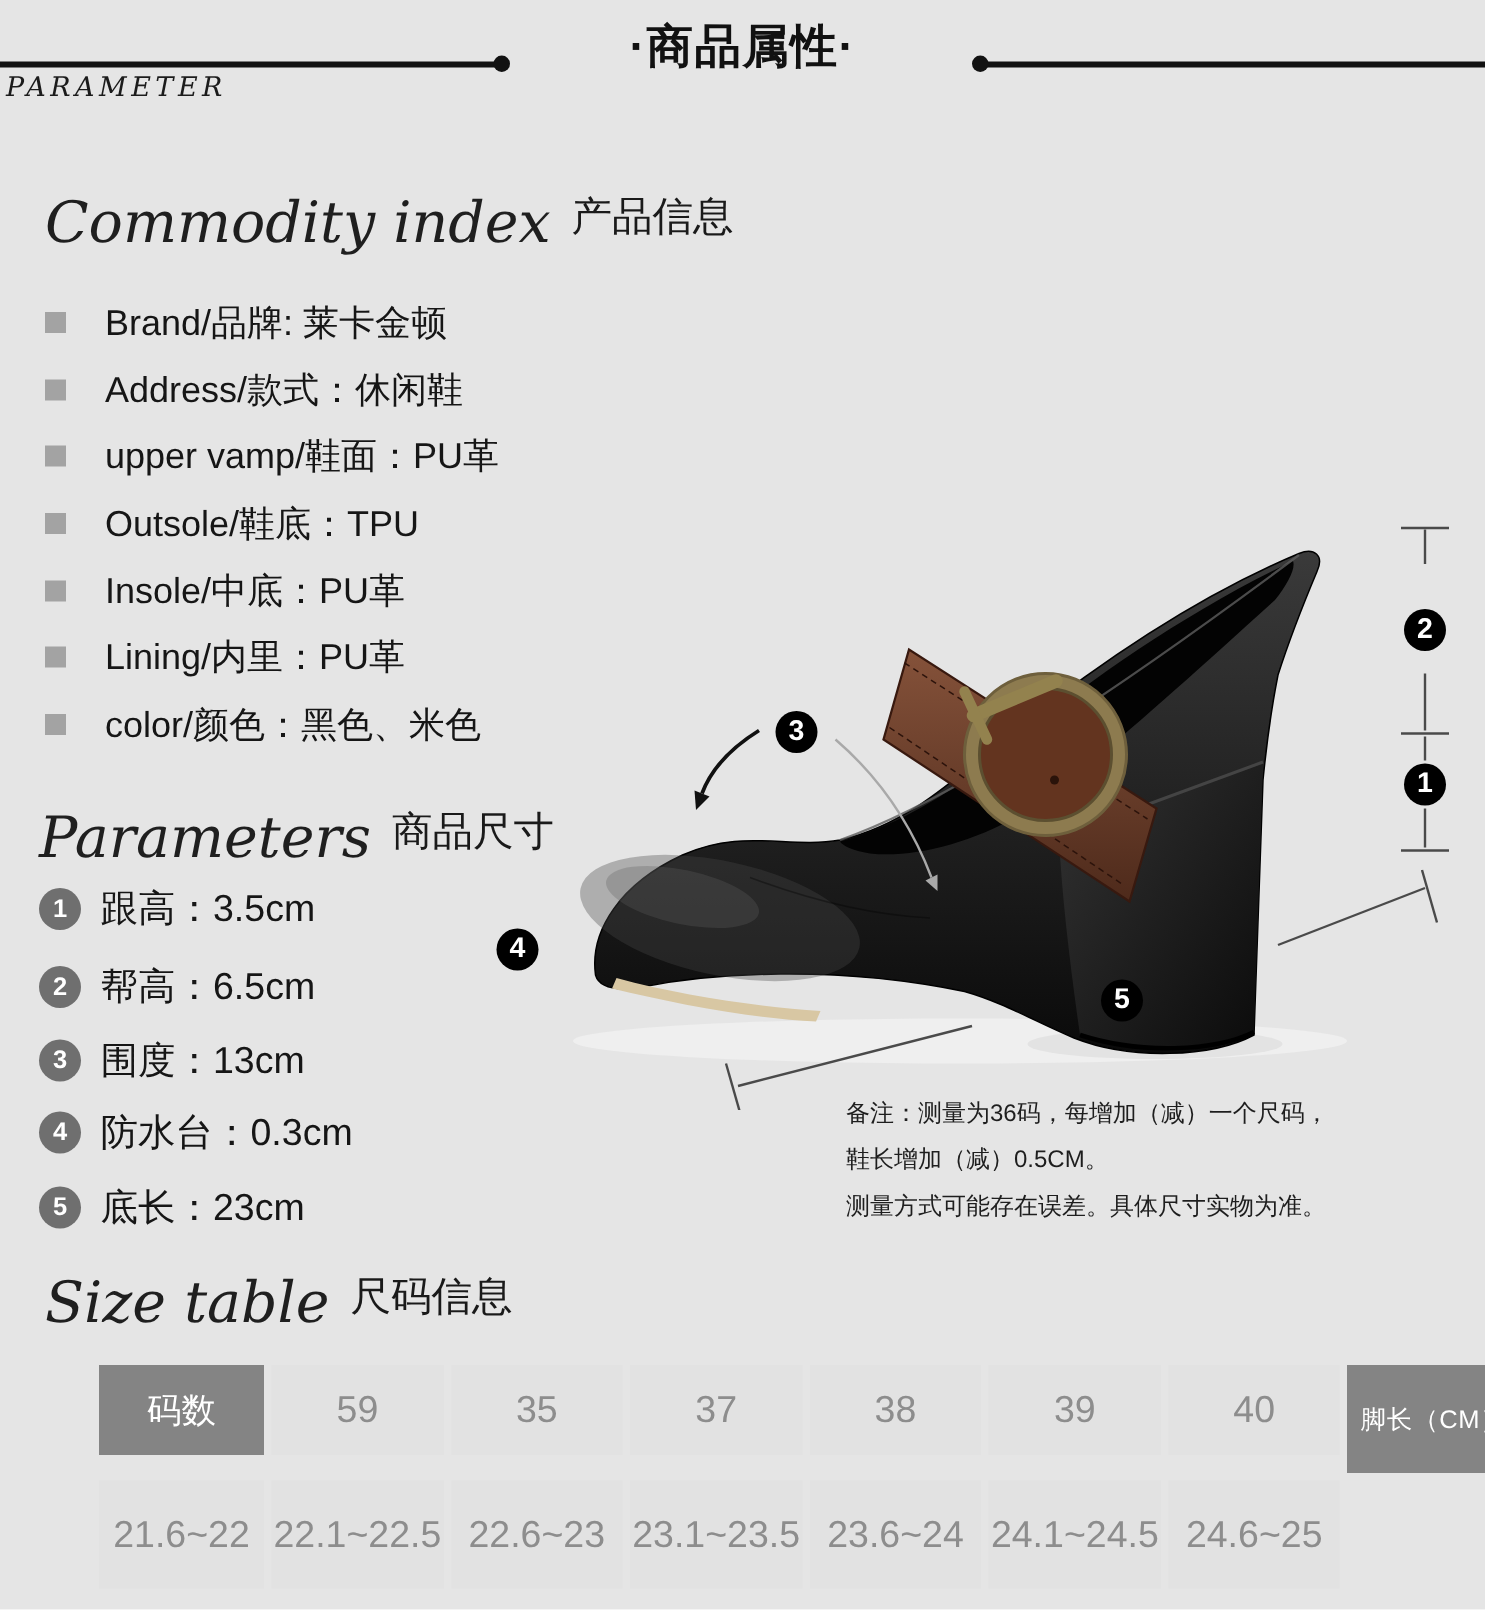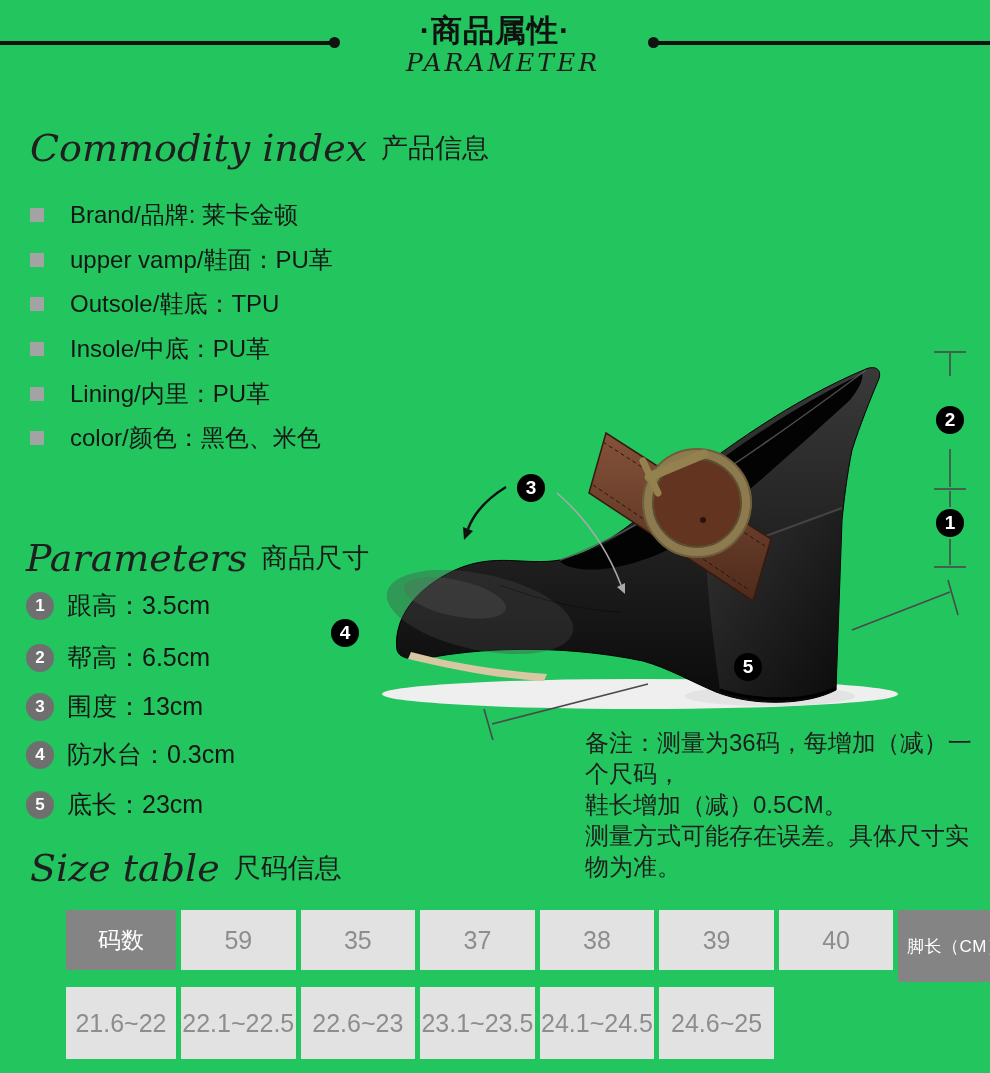--- a/index.html
+++ b/index.html
@@ -1,39 +1,39 @@
 <!DOCTYPE html>
 <html><head>
 <meta charset="utf-8">
 <style>
   html,body { margin:0; padding:0; background:#ffffff; }
   .page {
-    position:relative; width:990px; height:1073px; background:#22c55e;
+    position:relative; width:990px; height:1073px; background:#e5e5e5;
     font-family:"Liberation Sans", sans-serif; color:#1a1a1a; overflow:hidden;
   }
 
   
   .hdr-line { position:absolute; top:41px; height:4px; background:#121212; }
   .hdr-line.left  { left:0;   width:331px; }
   .hdr-line.right { left:653px; width:337px; }
   .hdr-dot { position:absolute; top:37px; width:11px; height:11px; border-radius:50%; background:#121212; }
   .hdr-dot.left  { left:329px; }
   .hdr-dot.right { left:648px; }
   .hdr-title {
     position:absolute; top:10px; left:0; right:0; text-align:center;
     font-size:31px; font-weight:600; letter-spacing:1px; color:#111;
   }
   .hdr-sub {
-    position:absolute; top:48px; left:16px; right:0; text-align:center;
+    position:absolute; top:48px; left:4px; right:0; text-align:left;
     font-family:"DejaVu Serif", serif; font-style:italic;
-    font-size:25px; letter-spacing:3px; color:#1b1b1b;
-  }
-
-  
-  .sec-head { display:flex; align-items:center; }
+    font-size:18px; letter-spacing:3px; color:#1b1b1b;
+  }
+
+  
+  .sec-head { display:flex; align-items:flex-start; }
   .h-en { font-family:"DejaVu Serif", serif; font-style:italic; font-weight:400;
           font-size:38px; color:#1f1f1f; line-height:44px; }
   .h-zh { font-size:27px; color:#1a1a1a; margin-left:14px; font-weight:400; }
 
   
   .sec-commodity { position:absolute; left:30px; top:126px; }
   .c-list { margin-top:23px; }
   .c-item { display:flex; align-items:center; height:44.6px; }
   .c-bullet { width:14px; height:14px; background:#a3a3a3; margin-right:26px; flex:0 0 auto; }
   .c-text { font-size:24px; color:#161616; }
@@ -50,22 +50,22 @@
 
   
   .shoe-svg { position:absolute; left:330px; top:330px; }
   .marker {
     position:absolute; width:28px; height:28px; border-radius:50%;
     background:#000; color:#fff; display:flex; align-items:center; justify-content:center;
     font-size:19px; font-weight:700;
   }
 
   
-  .note { position:absolute; left:585px; top:727px; width:402px;
-          font-size:24px; line-height:31px; color:#1e1e1e; }
+  .note { position:absolute; left:564px; top:727px; width:402px;
+          font-size:16px; line-height:31px; color:#1e1e1e; }
 
   
   .sec-size { position:absolute; left:30px; top:846px; }
   .size-table {
     position:absolute; left:30px; top:910px; width:947px;
     display:grid; grid-template-columns:110px repeat(7, 1fr); gap:5px;padding-left:36px;
   }
   .st-cell { display:flex; align-items:center; justify-content:center; }
   .r1 { height:60px; } .r2 { height:72px; }
   .st-head { background:#848484; color:#ffffff; font-size:23px; }
@@ -86,20 +86,24 @@
 
   <div class="sec-commodity">
     <div class="sec-head">
       <span class="h-en">Commodity index</span>
       <span class="h-zh">产品信息</span>
     </div>
     <div class="c-list">
       <div class="c-item">
         <span class="c-bullet"></span>
         <span class="c-text">Brand/品牌: 莱卡金顿</span>
+      </div>
+      <div class="c-item">
+        <span class="c-bullet"></span>
+        <span class="c-text">Address/款式：休闲鞋</span>
       </div>
       <div class="c-item">
         <span class="c-bullet"></span>
         <span class="c-text">upper vamp/鞋面：PU革</span>
       </div>
       <div class="c-item">
         <span class="c-bullet"></span>
         <span class="c-text">Outsole/鞋底：TPU</span>
       </div>
       <div class="c-item">
@@ -244,17 +248,18 @@
     <div class="st-cell st-data r1">37</div>
     <div class="st-cell st-data r1">38</div>
     <div class="st-cell st-data r1">39</div>
     <div class="st-cell st-data r1">40</div>
 
     <div class="st-cell st-head r2">脚长（CM）</div>
     <div class="st-cell st-data r2">21.6~22</div>
     <div class="st-cell st-data r2">22.1~22.5</div>
     <div class="st-cell st-data r2">22.6~23</div>
     <div class="st-cell st-data r2">23.1~23.5</div>
+    <div class="st-cell st-data r2">23.6~24</div>
     <div class="st-cell st-data r2">24.1~24.5</div>
     <div class="st-cell st-data r2">24.6~25</div>
   </div>
 
 </div>
 
 </body></html>

